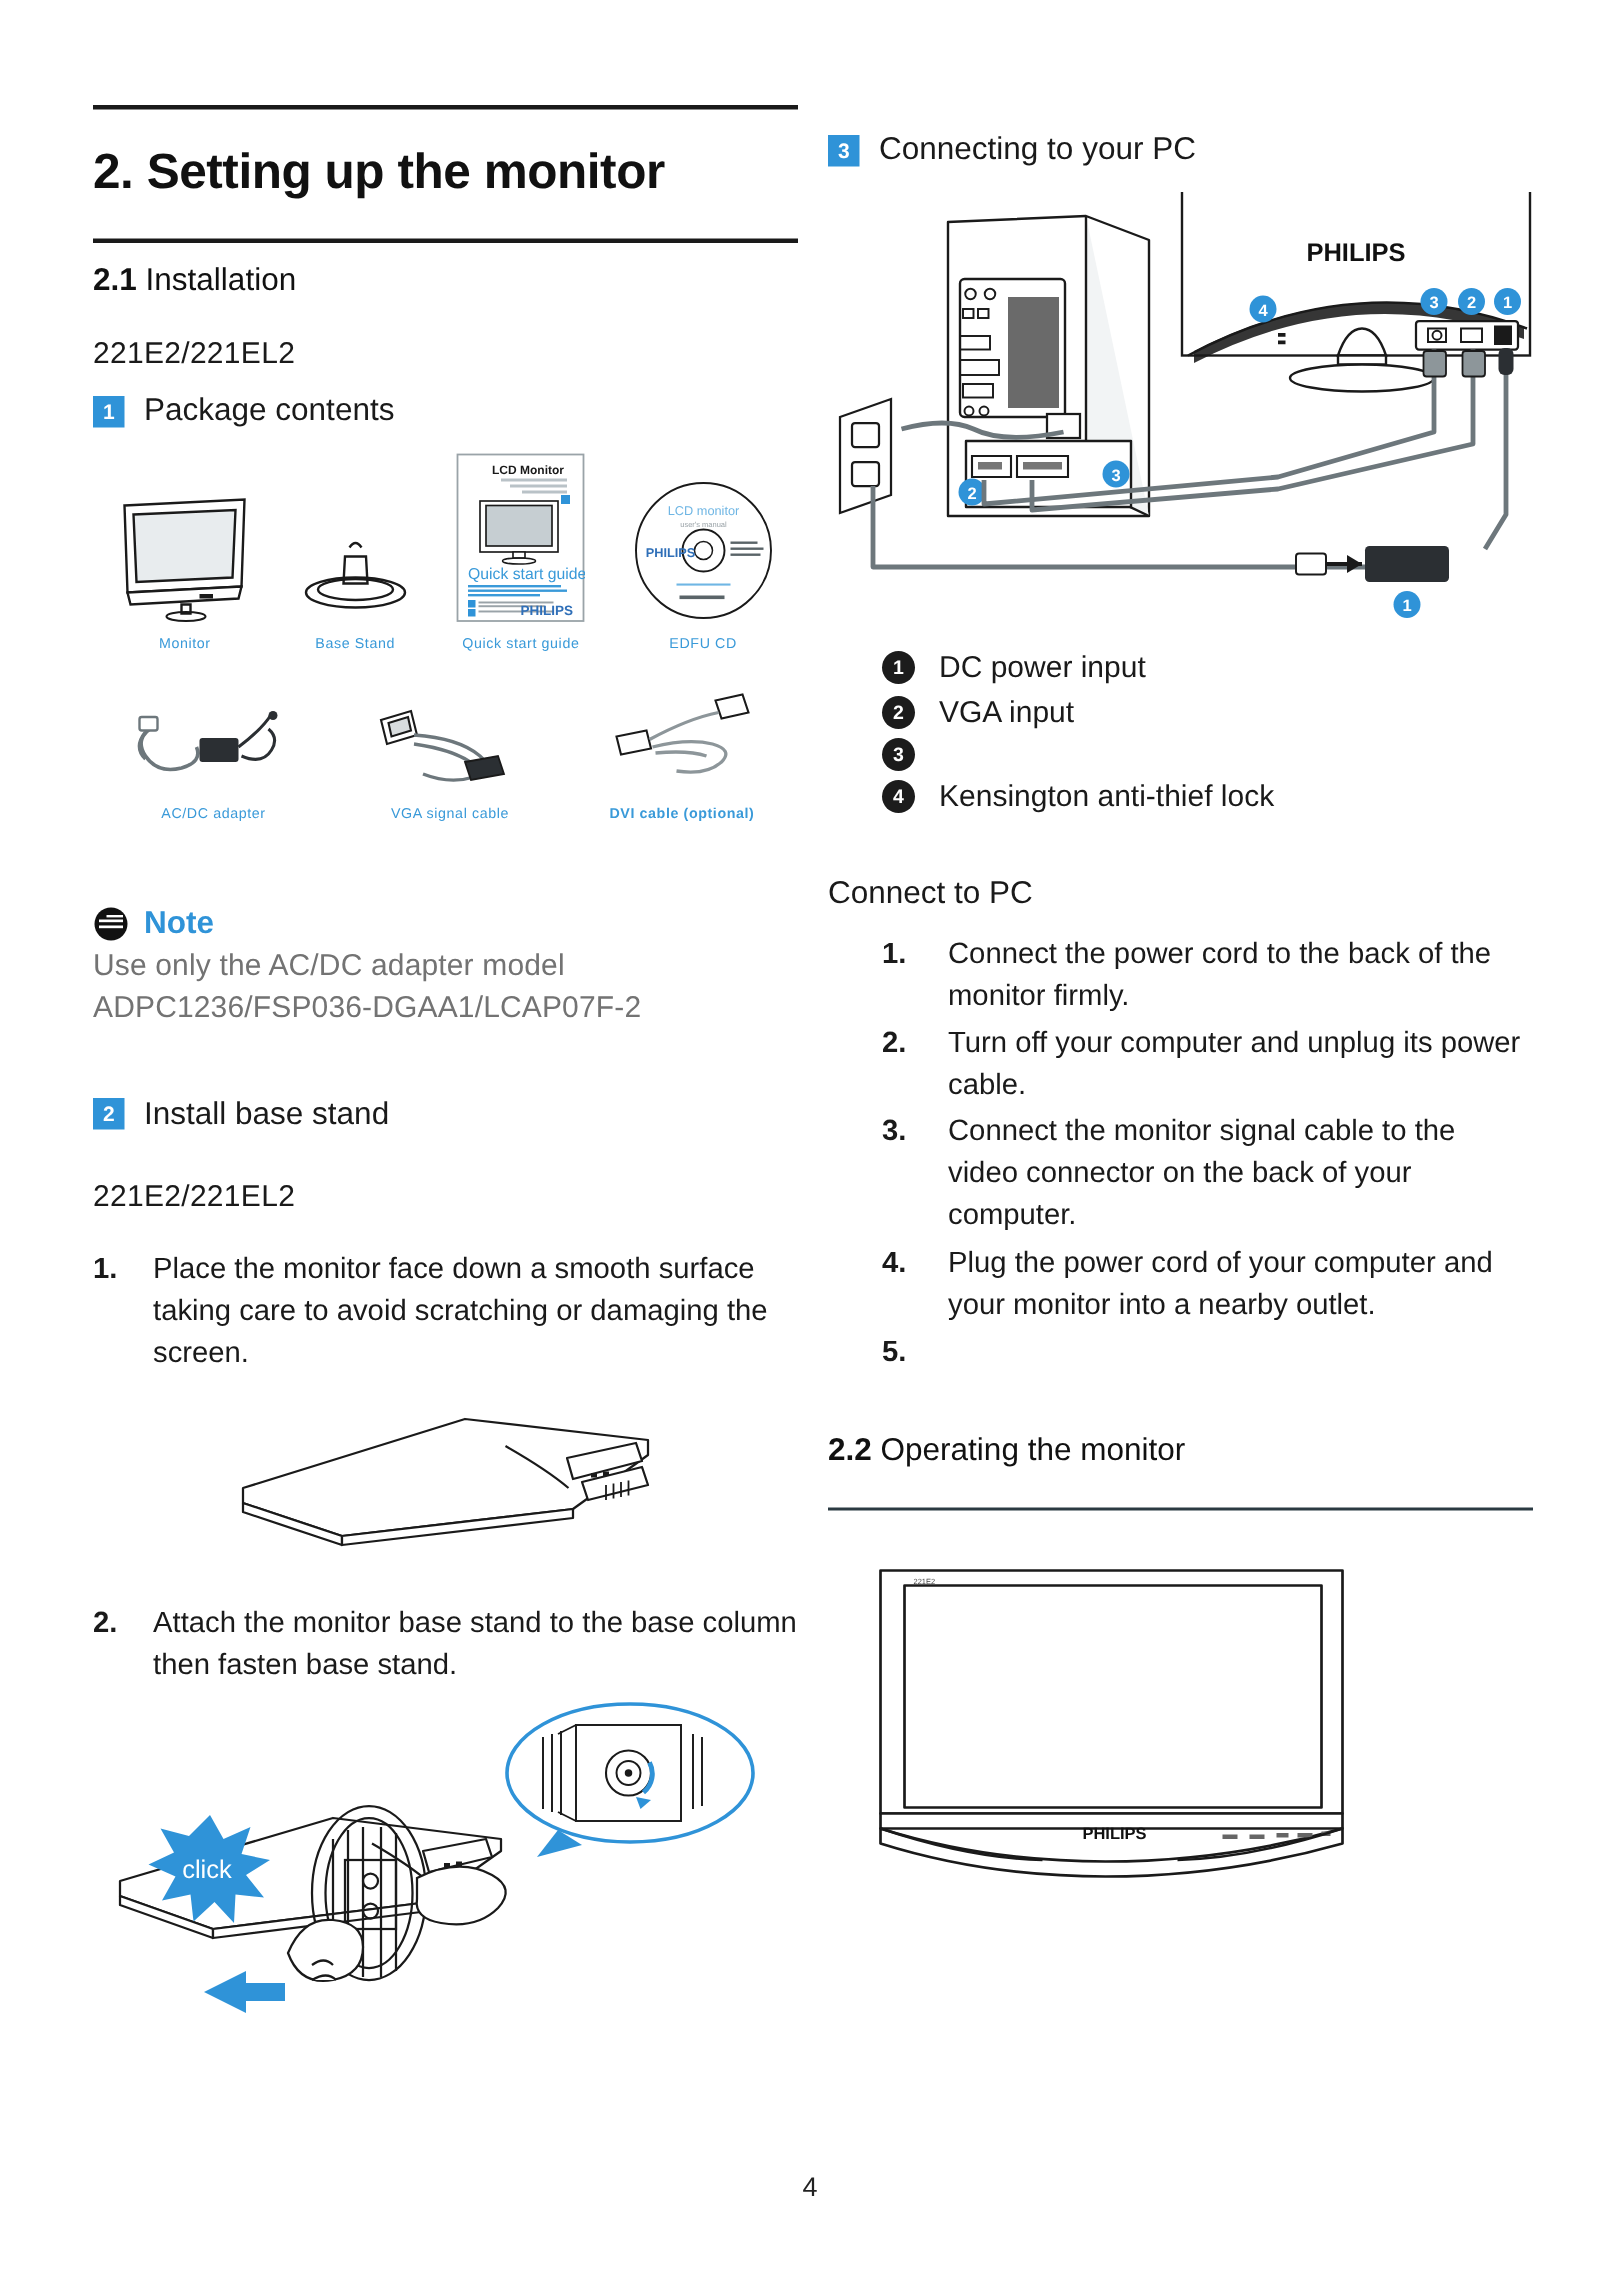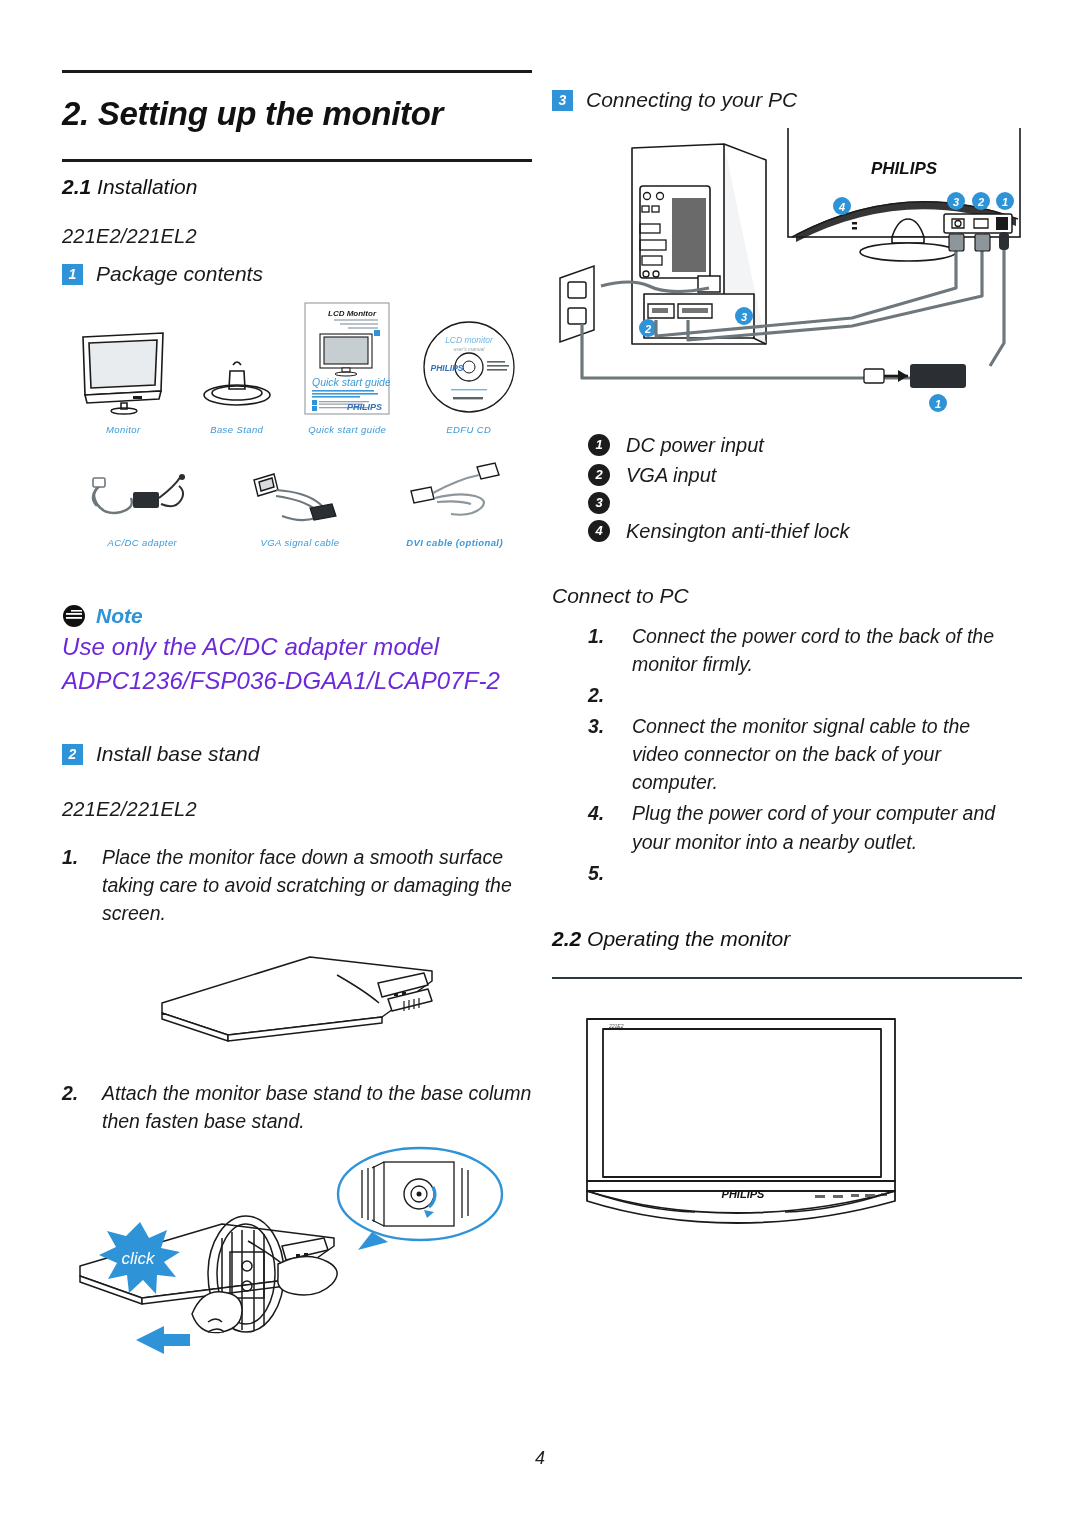--- a/index.html
+++ b/index.html
@@ -2,21 +2,21 @@
 <html><head>
 <meta charset="utf-8">
 <style>
   * { box-sizing: border-box; margin: 0; padding: 0; }
   html, body {
     width: 1080px; height: 1527px;
     background: #ffffff;
     font-family: "Liberation Sans", sans-serif;
     color: #1a1a1a;
   }
-  .page { position: relative; width: 1080px; height: 1151px; font-style: italic; }
+  .page { position: relative; width: 1080px; height: 1151px; }
 
   
   .col-left  { position: absolute; left: 62px;  top: 70px; width: 470px; }
   .col-right { position: absolute; left: 552px; top: 82px; width: 470px; }
 
   
   .rule-thick { height: 3px; background: #1a1a1a; width: 100%; }
   .rule-thin  { height: 2px; background: #2b3a42; width: 100%; }
 
   
@@ -47,21 +47,21 @@
   .pkg-item { text-align: center; }
   .pkg-art  { display: flex; align-items: flex-end; }
   .pkg-cap  { font-size: 9.5px; color: #3a9ad9; margin-top: 9px; letter-spacing: .4px; }
   .pkg-cap.bold { font-weight: bold; margin-top: 18px; }
 
   
   .note { margin-top: 52px; }
   .note-head { display: flex; align-items: flex-start; gap: 10px; }
   .note-title { font-size: 21px; font-weight: bold; color: #2f93d8; }
   .note-body {
-    font-size: 24px; color: #6d28d9; line-height: 1.42; margin-top: 2px;
+    font-size: 20px; color: #737373; line-height: 1.42; margin-top: 2px;
     letter-spacing: .1px;
   }
 
   
   ol.steps { list-style: none; margin-top: 22px; }
   ol.steps li {
     display: flex; gap: 14px; font-size: 19.5px; line-height: 1.44;
     margin-bottom: 3px; color: #1a1a1a;
   }
   ol.steps li .n { font-weight: bold; flex: 0 0 26px; }
@@ -536,20 +536,21 @@
 
     <div class="connect-title">Connect to PC</div>
 
     <ol class="steps right">
       <li>
         <span class="n">1.</span>
         <span class="t">Connect the power cord to the back of the monitor firmly.</span>
       </li>
       <li>
         <span class="n">2.</span>
+        <span class="t">Turn off your computer and unplug its power cable.</span>
       </li>
       <li>
         <span class="n">3.</span>
         <span class="t">Connect the monitor signal cable to the video connector on the back of your computer.</span>
       </li>
       <li>
         <span class="n">4.</span>
         <span class="t">Plug the power cord of your computer and your monitor into a nearby outlet.</span>
       </li>
       <li>

